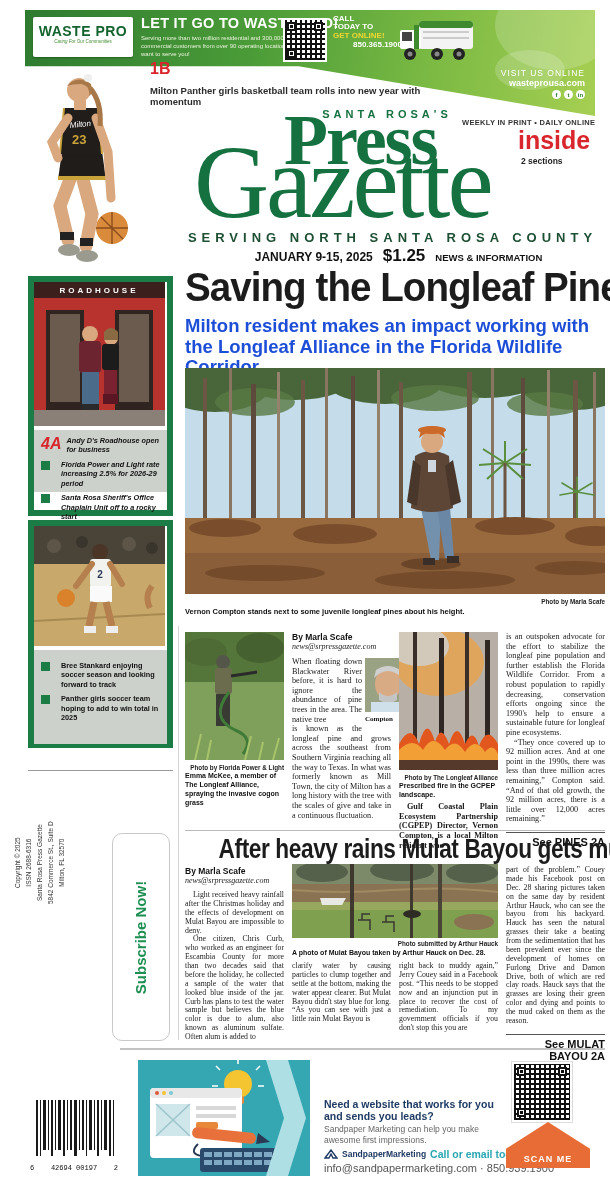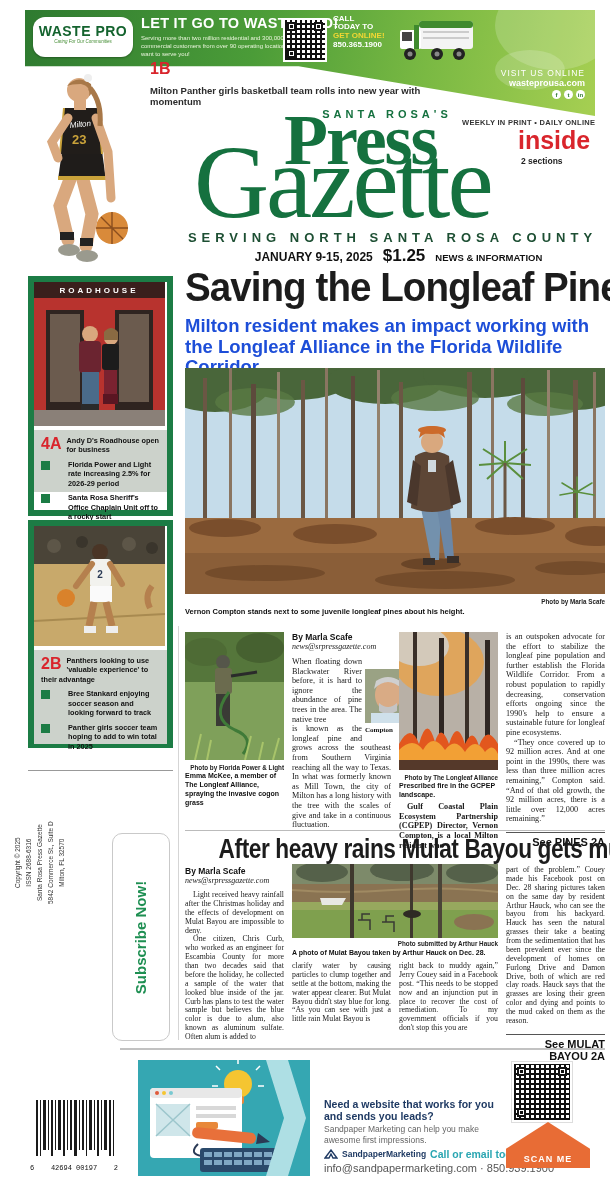--- a/index.html
+++ b/index.html
@@ -4,37 +4,37 @@
 <style>
   html,body{margin:0;padding:0;background:#e8e8e8;}
   #page{position:relative;width:610px;height:1184px;background:#ffffff;overflow:hidden;
         font-family:"Liberation Sans",sans-serif;}
   .abs{position:absolute;}
 
   
   .banner{left:25px;top:10px;width:570px;height:106px;
     background:linear-gradient(100deg,#2e7a30 0%,#4b9c38 40%,#7ab943 70%,#a6cf52 100%);
     clip-path:polygon(0 0,100% 0,100% 100%,48% 53%,0 53%);}
-  .wp-logo{left:8px;top:7px;width:100px;height:40px;background:#fff;border-radius:12px;
+  .wp-logo{left:8px;top:7px;width:100px;height:40px;background:#fff;border-radius:2px;
     box-shadow:0 1px 2px rgba(0,0,0,.3);text-align:center;padding-top:6px;box-sizing:border-box;}
   .wp-logo-text{font-weight:bold;font-size:14px;letter-spacing:.5px;color:#14632e;}
   .wp-logo-tag{font-size:4.5px;color:#3f8a2e;font-style:italic;}
   .wp-head{left:116px;top:5px;font-weight:bold;font-size:14.5px;color:#fff;letter-spacing:.3px;}
   .wp-sub{left:116px;top:24px;width:170px;font-size:6px;line-height:1.35;color:#eaf5dc;}
   .qr{background:
       repeating-linear-gradient(0deg,#111 0 2px,transparent 2px 5px),
       repeating-linear-gradient(90deg,#111 0 2px,#fff 2px 5px);
       position:relative;}
   .qr-eye{position:absolute;width:9px;height:9px;border:2px solid #111;background:#fff;box-sizing:border-box;}
   .qr-eye i{position:absolute;left:1px;top:1px;width:3px;height:3px;background:#111;}
   .qr1{left:258px;top:8px;width:40px;height:40px;border:2px solid #fff;}
   .wp-call{left:308px;top:5px;line-height:1.05;}
   .wp-call div{font-weight:bold;font-size:8px;color:#fff;}
   .wp-call .yel{color:#f2d733;}
-  .wp-phone{font-weight:bold;font-size:13px;color:#fff;margin-top:1px;}
+  .wp-phone{font-weight:bold;font-size:13px;color:#fff;margin-top:1px;margin-left:20px;}
   .truck{left:372px;top:6px;}
   .wp-visit{right:10px;top:58px;font-size:8.5px;color:#fff;letter-spacing:1px;text-align:right;}
   .wp-site{right:10px;top:68px;font-size:9px;font-weight:bold;color:#fff;text-align:right;}
   .wp-socials{right:10px;top:80px;display:flex;gap:3px;}
   .soc{width:9px;height:9px;border-radius:50%;background:#fff;color:#2e7a30;font-size:6px;font-weight:bold;
        display:flex;align-items:center;justify-content:center;}
   .blob{border-radius:50%;background:rgba(255,255,255,.18);}
 
   
   .teaser-page{left:150px;top:60px;font-size:16px;font-weight:bold;color:#d9252c;}
@@ -59,21 +59,21 @@
   .mh-price{font-size:17px;font-weight:bold;color:#111;}
   .mh-info{font-size:9.5px;font-weight:bold;color:#111;}
 
   
   .sbox{left:28px;width:145px;border:6px solid #1c7c45;background:#fff;box-sizing:border-box;}
   .sbox1{top:276px;height:240px;}
   .sbox2{top:520px;height:228px;}
   .sgray{background:#ccd2cb;padding:6px 7px;box-sizing:border-box;}
   .spage{font-size:16px;font-weight:bold;color:#d9252c;float:left;margin-right:5px;line-height:1;}
   .slead{font-size:7.3px;font-weight:bold;line-height:1.3;color:#111;}
-  .sitem{display:flex;gap:18px;margin-top:5px;}
+  .sitem{display:flex;gap:11px;margin-top:5px;}
   .bullet{width:9px;height:9px;background:#1c7c45;flex:none;margin-top:1px;}
   .sitem span{font-size:7.3px;font-weight:bold;line-height:1.3;color:#111;}
   .sidebar-hr{left:28px;top:770px;width:145px;height:1px;background:#999;}
   .copyright{left:-40px;top:835px;width:160px;transform:rotate(-90deg);font-size:6.5px;
     line-height:1.7;text-align:center;color:#333;white-space:pre-line;}
   .subscribe{left:112px;top:833px;width:56px;height:206px;border:1.5px solid #c9c9c9;border-radius:10px;
     display:flex;align-items:center;justify-content:center;background:#fff;}
   .subscribe span{transform:rotate(-90deg);white-space:nowrap;font-size:15px;font-weight:bold;color:#1e8f52;}
   .vrule{left:178px;top:626px;width:1px;height:414px;background:#d5d5d5;}
 
@@ -91,21 +91,21 @@
   .credit{font-size:6.3px;font-weight:bold;color:#222;text-align:right;}
   .cap{font-size:7px;font-weight:bold;line-height:1.3;color:#111;}
   .m-credit{left:0;top:334px;width:420px;}
   .m-cap{left:0;top:343px;width:420px;font-size:7.5px;}
   .col{top:368px;width:99px;}
   .c1{left:0;} .c2{left:107px;} .c3{left:214px;} .c4{left:321px;}
   .bt{font-family:"Liberation Serif",serif;font-size:8.2px;line-height:1.17;text-align:justify;color:#1a1a1a;}
   .indent{text-indent:8px;}
   .byline{font-size:8.5px;font-weight:bold;color:#111;}
   .email{font-family:"Liberation Serif",serif;font-style:italic;font-size:8px;color:#222;margin-bottom:6px;}
-  .inset{float:right;width:26px;margin:12px 0 1px 3px;}
+  .inset{float:right;width:26px;margin:1px 0 1px 3px;}
   .jumpline{border:0;border-top:1px solid #555;margin:8px 0 3px;}
   .jump{font-size:11px;font-weight:bold;color:#111;text-align:right;}
 
   
   .main2{left:185px;top:830px;width:420px;}
   .s2hr{left:0;top:0;width:420px;height:1px;background:#bbb;}
   .h2{left:0;top:4px;width:420px;text-align:center;font-size:27px;font-weight:bold;letter-spacing:-.5px;
       color:#1c1c1c;white-space:nowrap;transform:scaleX(.84);transform-origin:center;}
   .bt2{font-family:"Liberation Serif",serif;font-size:7.8px;line-height:1.14;text-align:justify;color:#1a1a1a;}
   .divider{left:120px;top:1048px;width:485px;height:2px;background:#c2c2c2;}
@@ -237,21 +237,21 @@
       <circle cx="56" cy="52" r="8" fill="#d9a87e"></circle>
       <rect x="45" y="59" width="22" height="32" rx="4" fill="#6b2430"></rect>
       <rect x="48" y="90" width="17" height="32" fill="#4a6b8a"></rect>
       <rect x="47" y="122" width="18" height="6" fill="#2a2a2a"></rect>
       <circle cx="77" cy="56" r="7" fill="#d9a87e"></circle>
       <path d="M70 50 q7 -8 14 0 l0 8 l-14 0z" fill="#8a6a42"></path>
       <rect x="68" y="62" width="17" height="26" rx="3" fill="#1c1c1c"></rect>
       <rect x="70" y="88" width="13" height="24" fill="#7a2230"></rect>
       <rect x="69" y="112" width="15" height="10" fill="#5a1622"></rect>
     </svg>
-    <div class="sgray" style="height:62px;">
+    <div class="sgray" style="height:62px;font-style:italic;">
       <div>
         <span class="spage">4A</span>
         <div class="slead">Andy D's Roadhouse open for business</div>
       </div>
       <div class="sitem">
         <span class="bullet"></span>
         <span>Florida Power and Light rate increasing 2.5% for 2026-29 period</span>
       </div>
       <div class="sitem">
         <span class="bullet"></span>
@@ -275,24 +275,20 @@
       <path d="M58 38 L42 60" stroke="#b5804e" stroke-width="6" stroke-linecap="round"></path>
       <path d="M76 38 L88 58" stroke="#b5804e" stroke-width="6" stroke-linecap="round"></path>
       <rect x="56" y="60" width="22" height="16" fill="#fafafa"></rect>
       <path d="M60 76 L55 100 M72 76 L78 100" stroke="#b5804e" stroke-width="7"></path>
       <rect x="50" y="100" width="12" height="7" fill="#eee"></rect>
         <rect x="72" y="100" width="12" height="7" fill="#eee"></rect>
       <circle cx="32" cy="72" r="9" fill="#d9822b"></circle>
       <path d="M118 60 q-8 10 -2 22" stroke="#b5804e" stroke-width="6" fill="none"></path>
     </svg>
     <div class="sgray" style="height:94px;">
-      <div>
-        <span class="spage">2B</span>
-        <div class="slead">Panthers looking to use 'valuable experience' to their advantage</div>
-      </div>
       <div class="sitem">
         <span class="bullet"></span>
         <span>Bree Stankard enjoying soccer season and looking forward to track</span>
       </div>
       <div class="sitem">
         <span class="bullet"></span>
         <span>Panther girls soccer team hoping to add to win total in 2025</span>
       </div>
     </div>
   </div>

